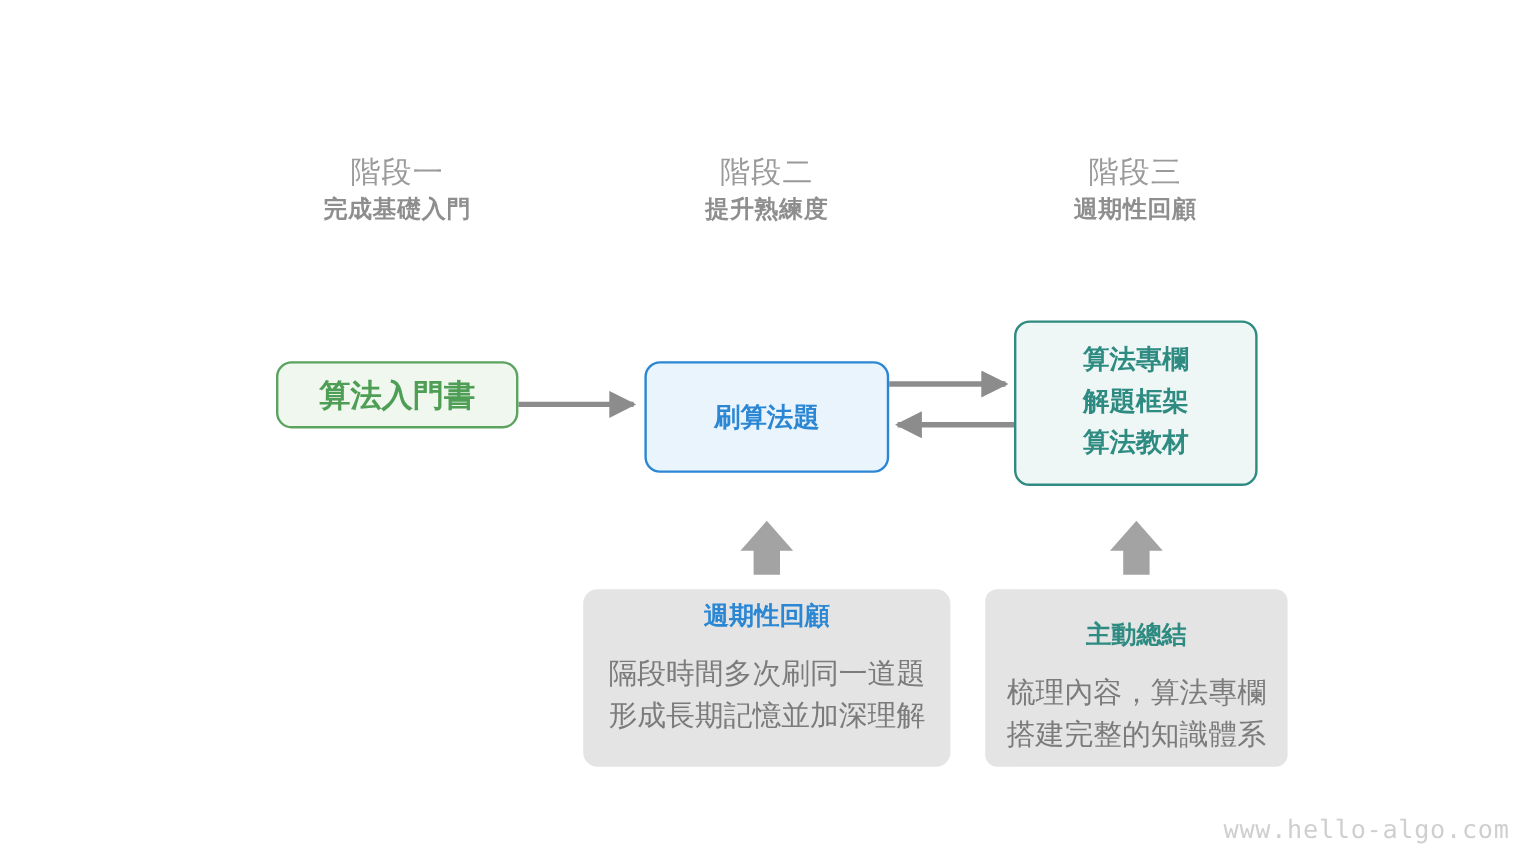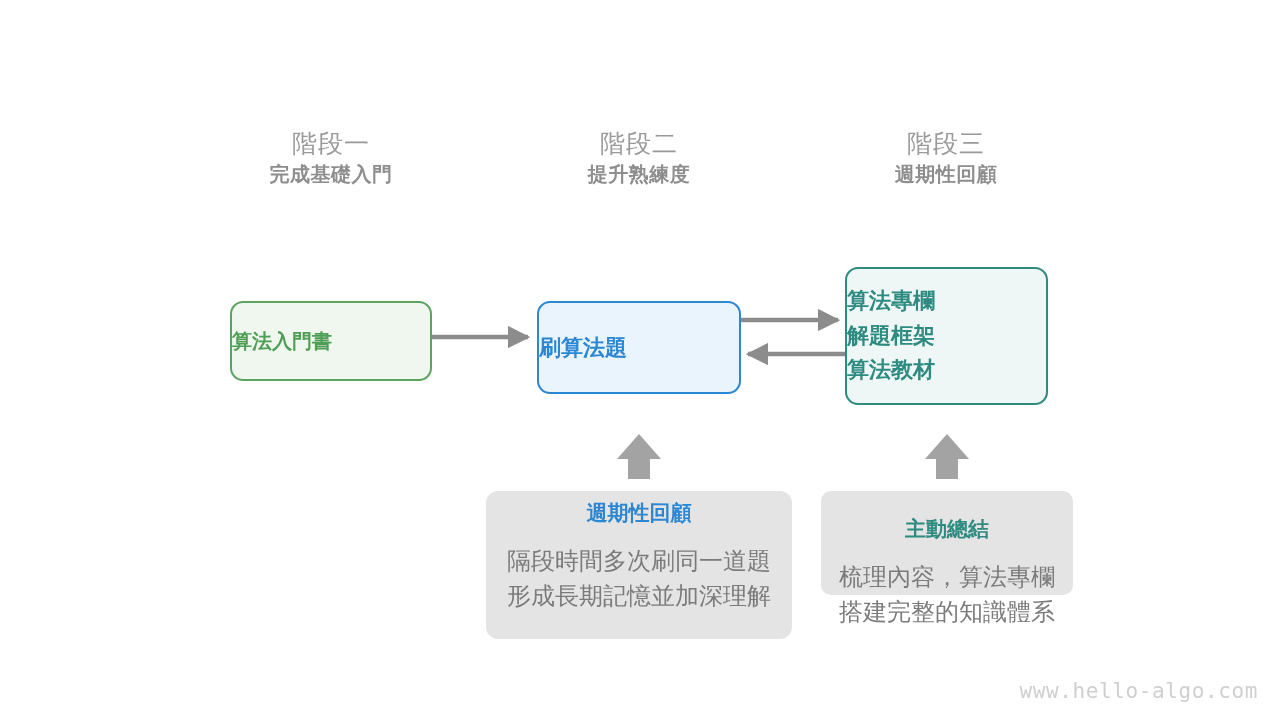--- a/index.html
+++ b/index.html
@@ -48,33 +48,34 @@
   #stage-2 { left: 519px; top: 131px; }
   #stage-3 { left: 826px; top: 131px; }
 
   
   .flowbox {
     position: absolute;
     box-sizing: border-box;
     border-radius: 13px;
     display: flex;
     flex-direction: column;
+    align-items: center;
     justify-content: center;
     font-weight: bold;
   }
 
   #box-intro {
     left: 230px;
     top: 301px;
     width: 202px;
-    height: 80px;
+    height: 56px;
     border: 2.5px solid #5ba35f;
     background: #eff7ef;
     color: #4f9e55;
-    font-size: 20px;
+    font-size: 26px;
   }
 
   #box-practice {
     left: 537px;
     top: 301px;
     width: 204px;
     height: 93px;
     border: 2.5px solid #2b87d4;
     background: #e9f4fd;
     color: #2b87d4;
@@ -123,21 +124,21 @@
     width: 306px;
     height: 148px;
     padding-top: 12px;
   }
   #note-review .note-title { color: #2b87d4; }
 
   #note-summary {
     left: 821px;
     top: 491px;
     width: 252px;
-    height: 104px;
+    height: 148px;
     padding-top: 28px;
     border-radius: 10px;
   }
   #note-summary .note-title { color: #2e8b81; }
 
   
   #watermark {
     position: absolute;
     right: 22px;
     bottom: 17px;

